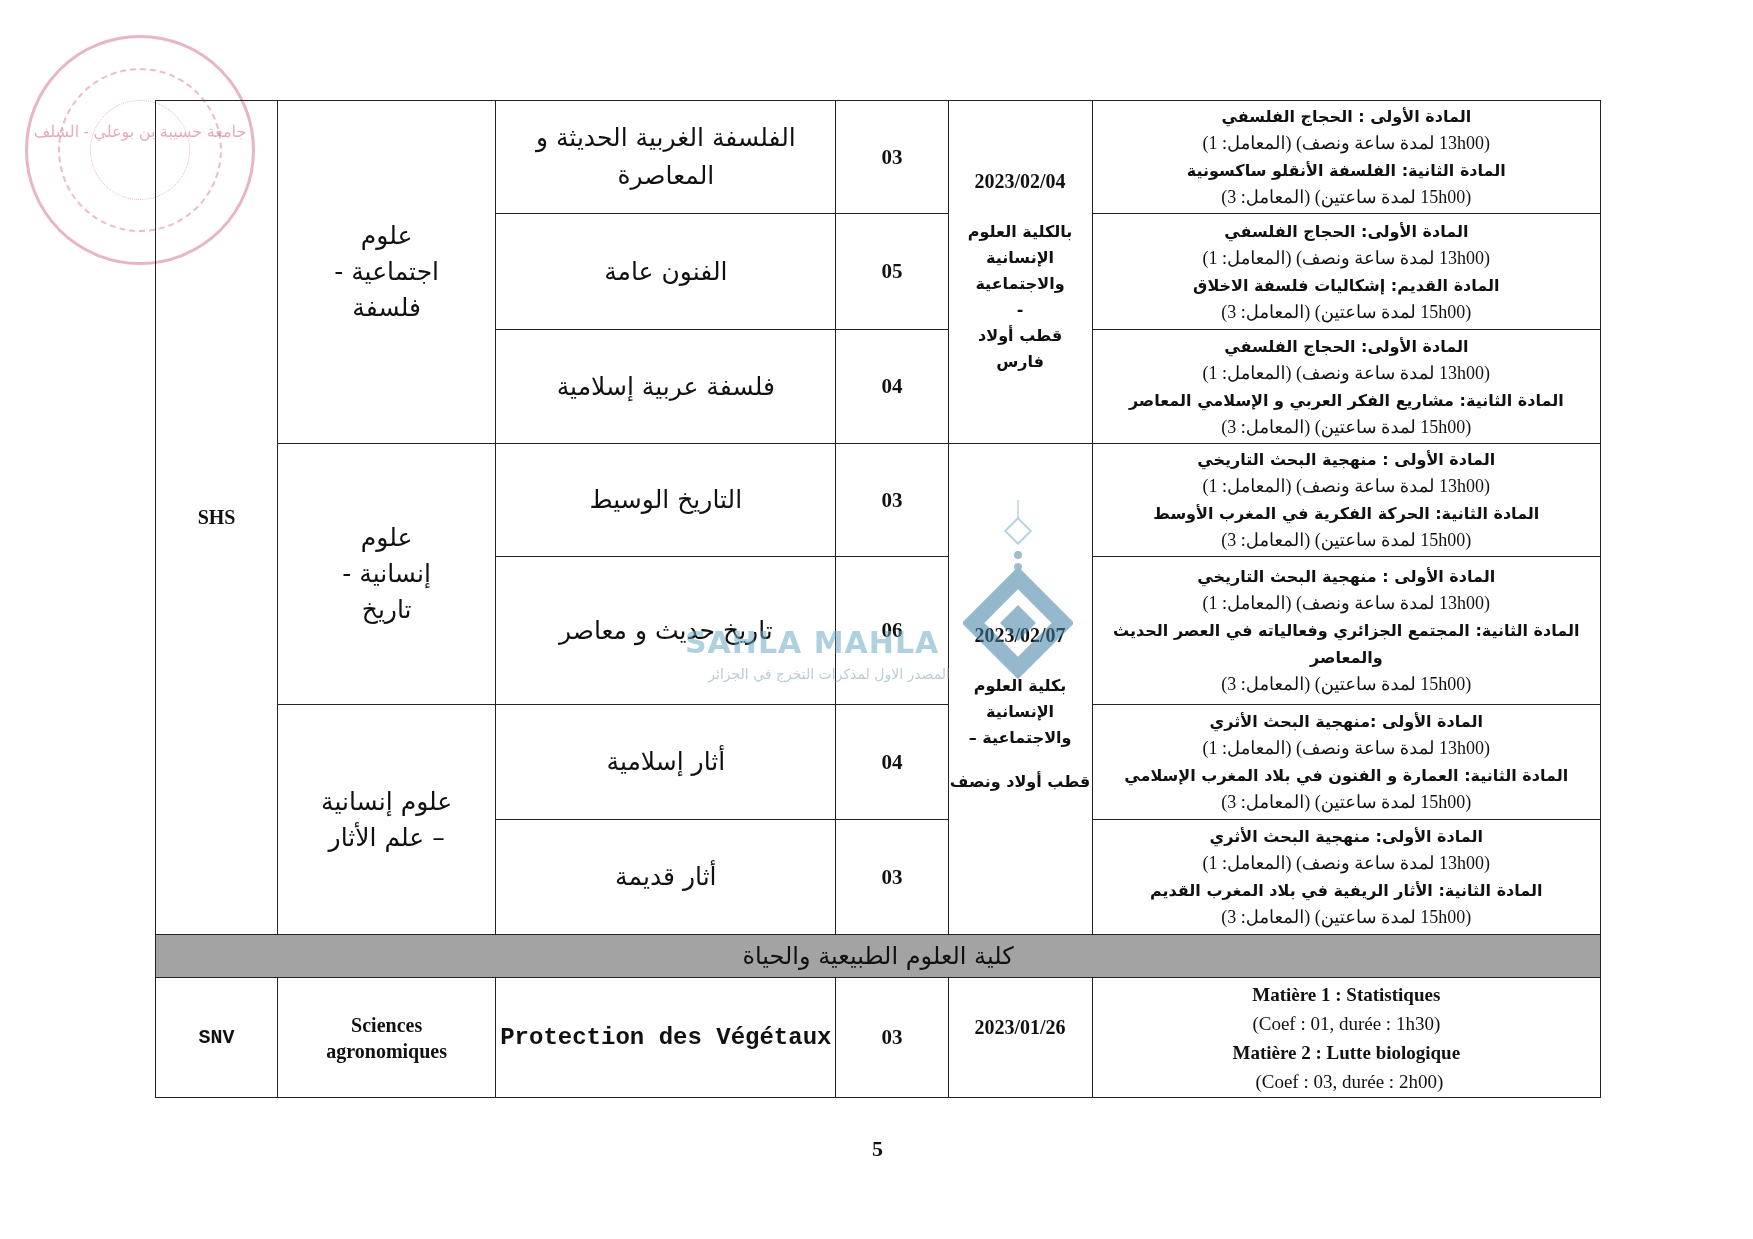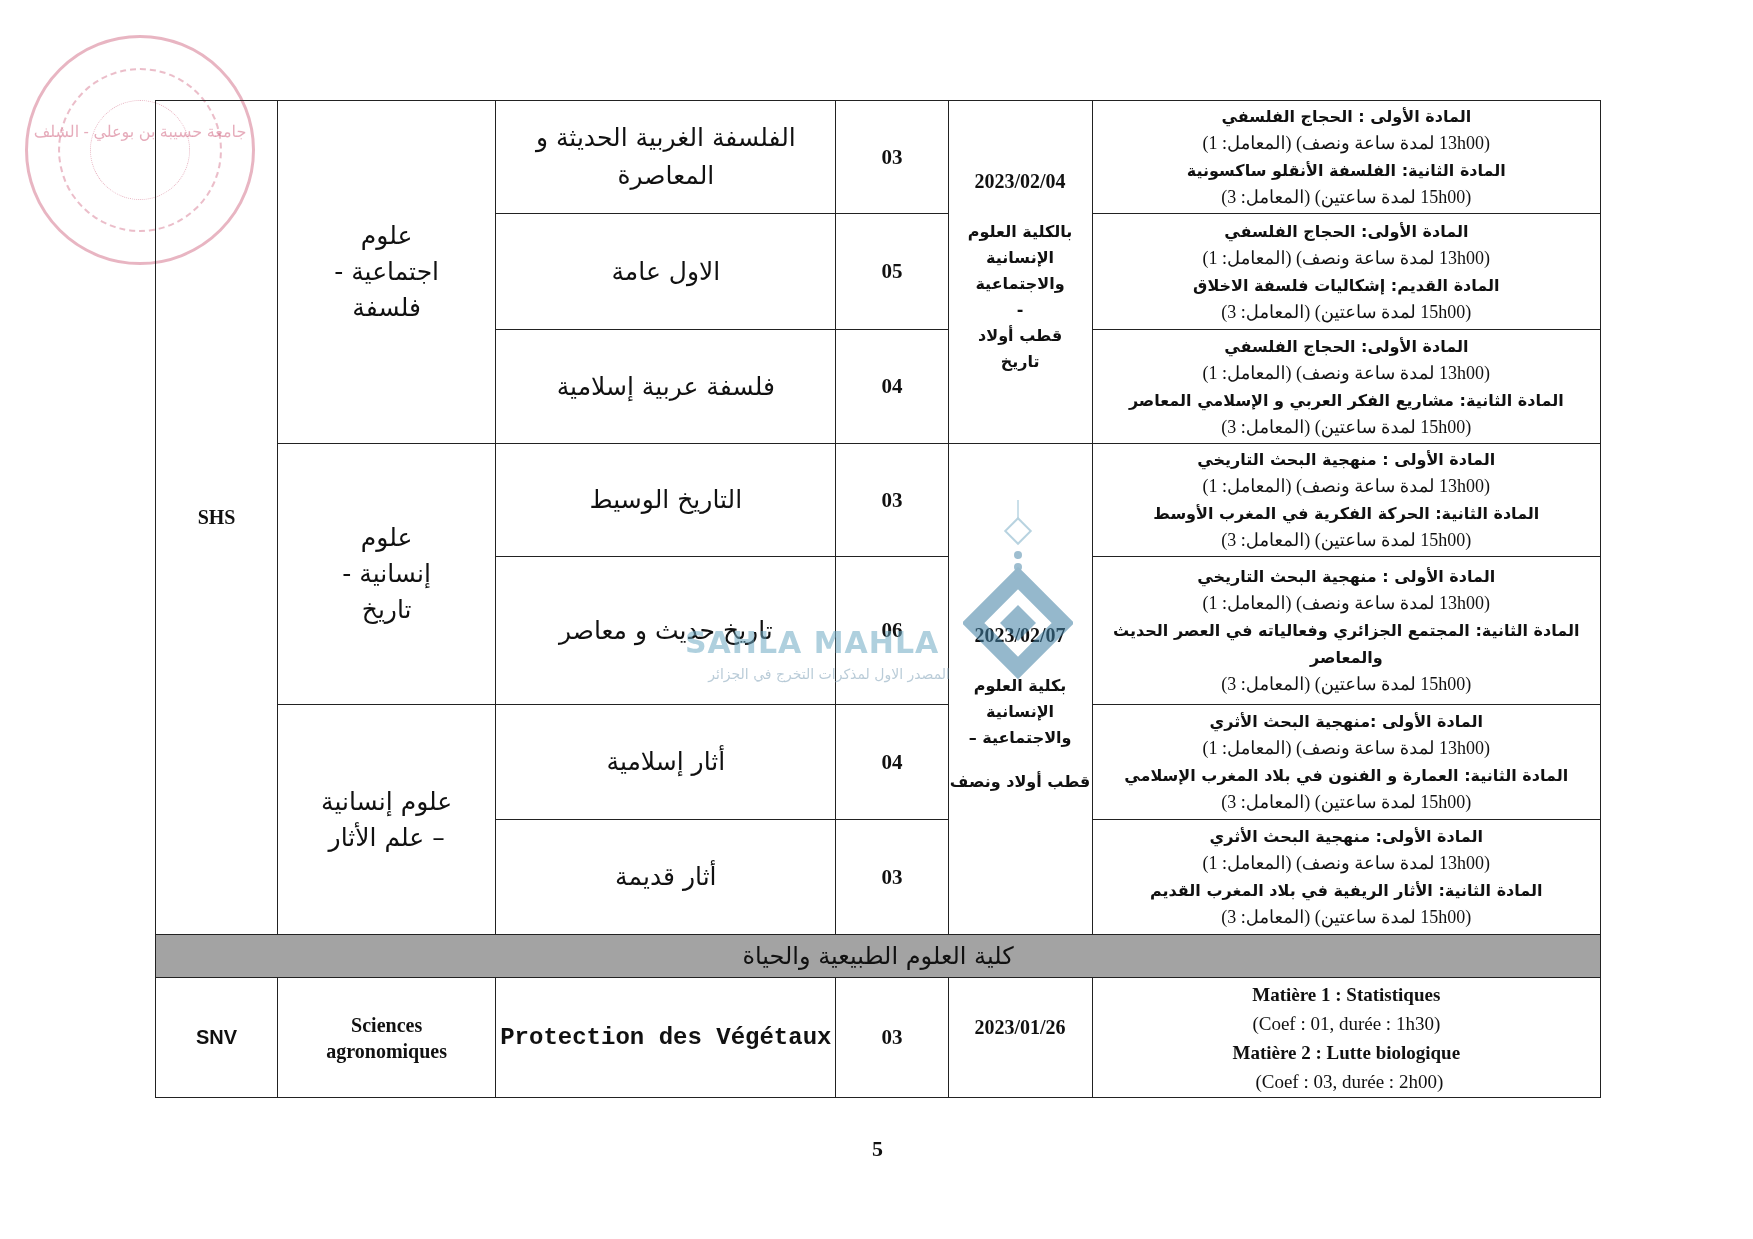--- a/index.html
+++ b/index.html
@@ -33,21 +33,21 @@
   .date-lbl   { font-family:"Liberation Serif", serif; font-weight:bold; font-size:20px; display:block; margin-bottom:26px; }
   .loc-lbl    { font-weight:bold; font-size:16px; line-height:26px; display:block; }
 
   .exam { text-align:right; padding:2px 10px 2px 6px; font-size:16px; line-height:27px; }
   .exam .m1, .exam .m2 { font-weight:bold; display:block; }
   .exam .t { display:block; font-family:"Liberation Serif", serif; font-size:18px; }
 
   .fac-band td { background:#a3a3a3; height:42px; }
   .fac-title { font-size:24px; }
 
-  .snv .sector-lbl, .snv .fr { font-family:Liberation Sans, sans-serif; }
+  .snv .sector-lbl, .snv .fr { font-family:Liberation Mono, monospace; }
   .fr-field { font-weight:bold; font-size:20px; line-height:26px; font-family:"Liberation Serif", serif; }
   .fr-spec  { font-weight:bold; font-size:24px; font-family:Liberation Mono, monospace; }
   .exam-fr { text-align:left; padding:4px 8px; font-family:"Liberation Serif", serif; font-size:19px; line-height:29px; }
   .exam-fr .b { font-weight:bold; display:block; }
   .exam-fr .n { display:block; }
 
   .watermark { position:absolute; left:685px; top:625px; color:rgba(110,170,195,0.55);
                font-family:"DejaVu Sans", sans-serif; font-weight:bold; font-size:30px; letter-spacing:1px; }
   .watermark-sub { position:absolute; left:690px; top:666px; direction:rtl; color:rgba(140,170,190,0.6);
                font-size:14px; width:260px; text-align:right; }
@@ -85,33 +85,33 @@
       <div class="spec-lbl">الفلسفة الغربية الحديثة و المعاصرة</div>
     </td>
     <td><span class="seats-lbl">03</span></td>
     <td rowspan="3" class="ar">
       <span class="date-lbl">2023/02/04</span>
       <span class="loc-lbl">بالكلية العلوم</span>
       <span class="loc-lbl">الإنسانية</span>
       <span class="loc-lbl">والاجتماعية</span>
       <span class="loc-lbl">-</span>
       <span class="loc-lbl">قطب أولاد</span>
-      <span class="loc-lbl">تاريخ</span>
+      <span class="loc-lbl">فارس</span>
     </td>
     <td class="exam ar">
       <span class="m1">المادة الأولى : الحجاج الفلسفي</span>
       <span class="t">(13h00 لمدة ساعة ونصف)  (المعامل: 1)</span>
       <span class="m2">المادة الثانية: الفلسفة الأنقلو ساكسونية</span>
       <span class="t">(15h00 لمدة ساعتين)  (المعامل: 3)</span>
     </td>
   </tr>
 
   <tr style="height:116px">
     <td class="ar">
-      <div class="spec-lbl">الاول عامة</div>
+      <div class="spec-lbl">الفنون عامة</div>
     </td>
     <td><span class="seats-lbl">05</span></td>
     <td class="exam ar">
       <span class="m1">المادة الأولى: الحجاج الفلسفي</span>
       <span class="t">(13h00 لمدة ساعة ونصف)  (المعامل: 1)</span>
       <span class="m2">المادة القديم: إشكاليات فلسفة الاخلاق</span>
       <span class="t">(15h00 لمدة ساعتين)  (المعامل: 3)</span>
     </td>
   </tr>
 

